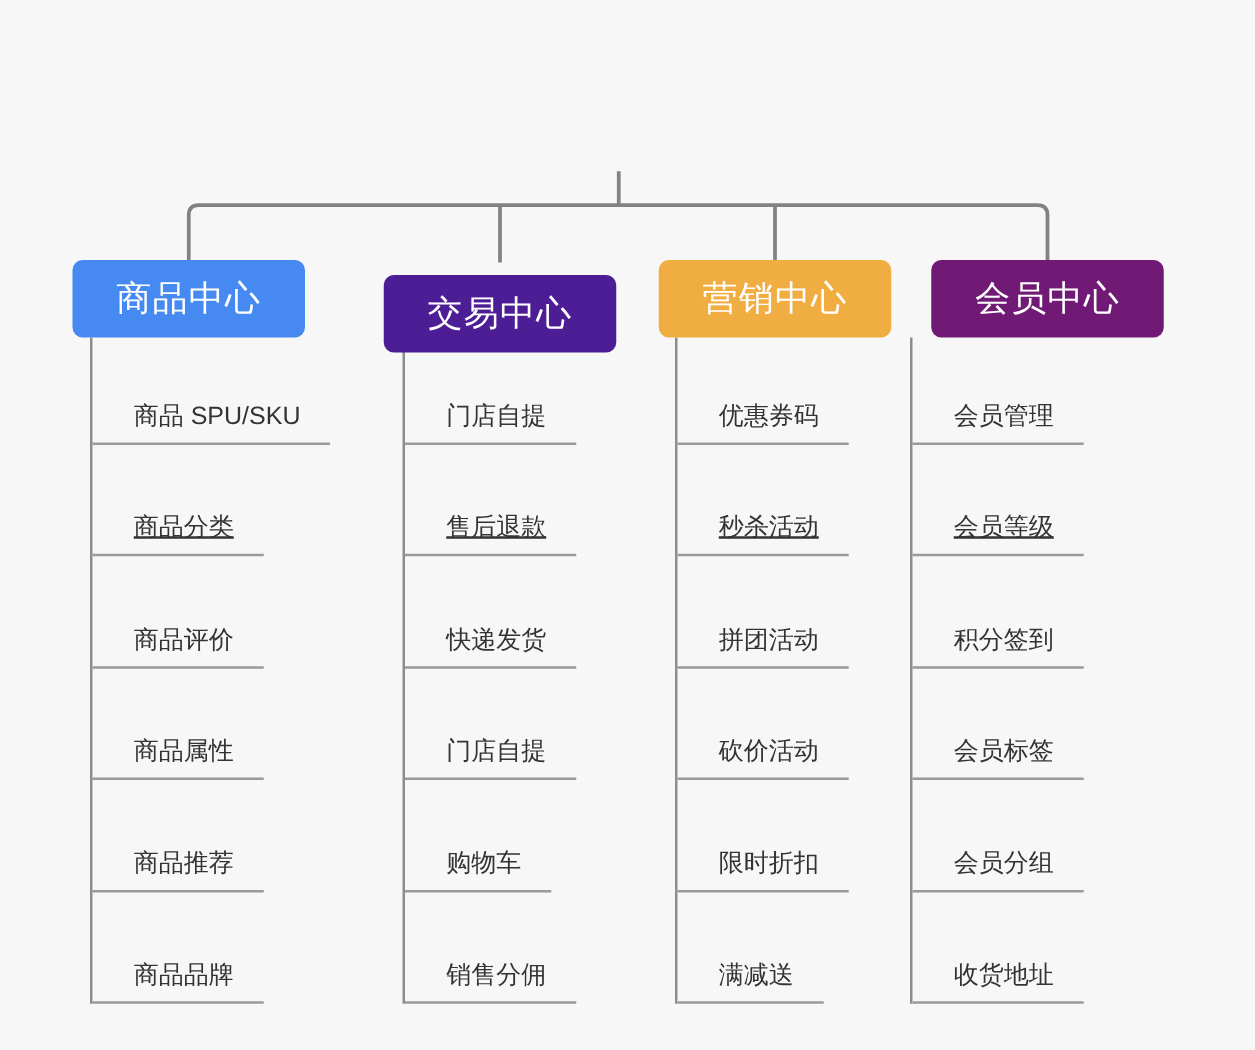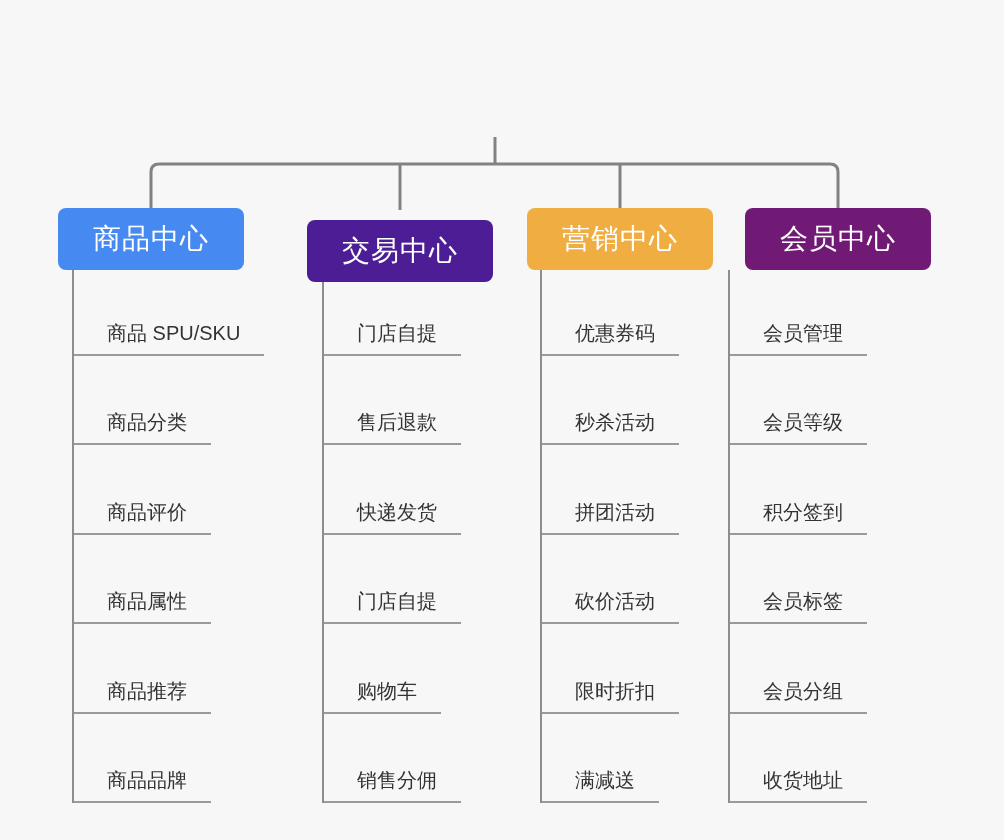--- a/index.html
+++ b/index.html
@@ -43,21 +43,21 @@
   .col-1{left:72px;}
   .col-2{left:322px;}
   .col-3{left:540px;}
   .col-4{left:728px;}
   .leaf-item{
     position:absolute;left:0;height:40px;line-height:38px;
     padding:0 24px 0 33px;border-bottom:2px solid #9a9a9a;
     font-size:20px;color:#333333;white-space:nowrap;
   }
   .li-0{top:44px;}
-  .li-1{top:133px;}
+  .li-1{top:133px;text-decoration:underline;}
   .li-2{top:223px;}
   .li-3{top:312px;}
   .li-4{top:402px;}
   .li-5{top:491px;}
 </style>
 </head>
 <body>
 
 <div class="stage">
 

